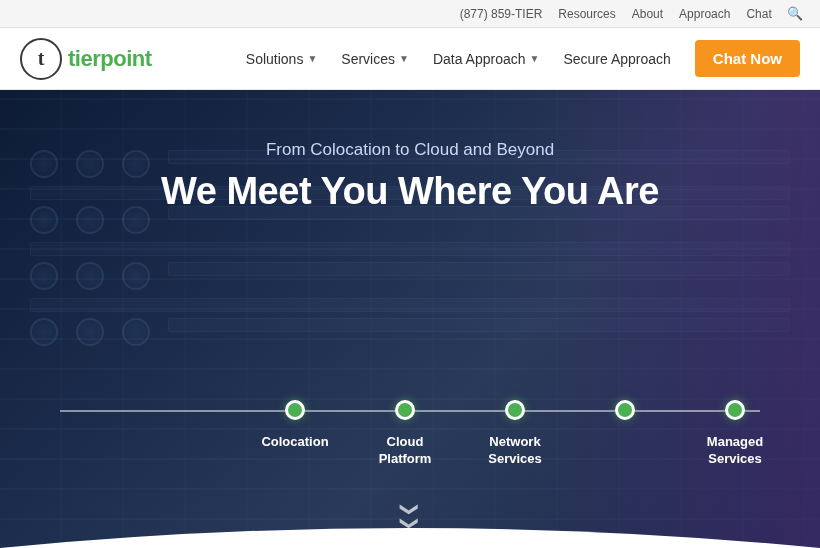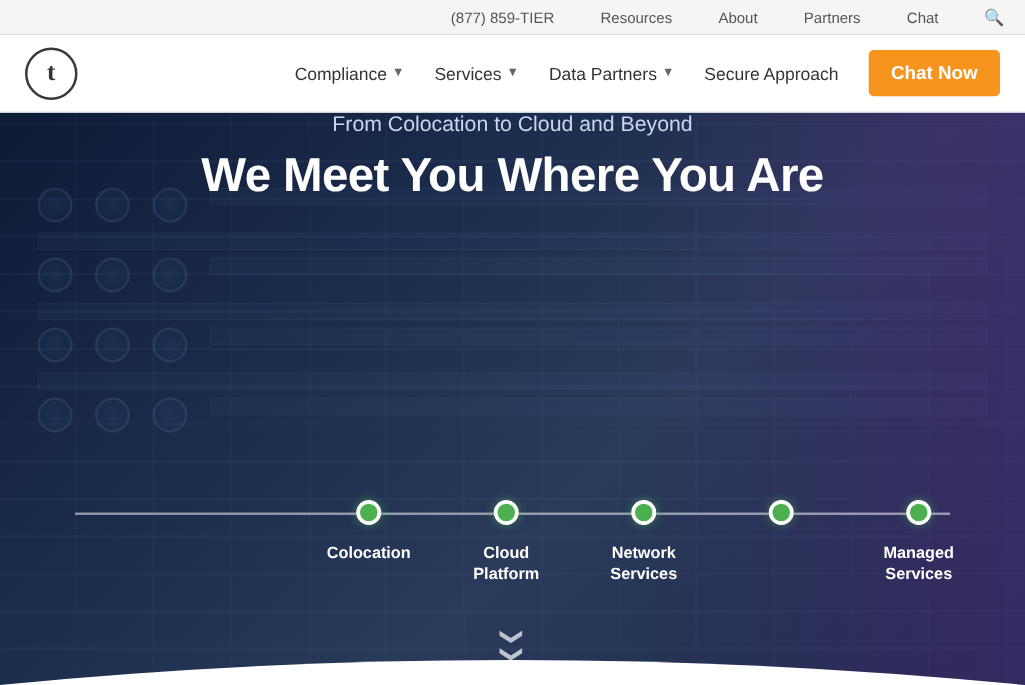--- a/index.html
+++ b/index.html
@@ -11,21 +11,21 @@
       height: 28px;
       display: flex;
       align-items: center;
       justify-content: flex-end;
       padding: 0 16px;
       gap: 16px;
       border-bottom: 1px solid #e0e0e0;
       font-size: 12px;
       color: #555;
     }
-    .utility-bar span { cursor: pointer; margin-left: 21px; }
+    .utility-bar span { cursor: pointer; }
     .search-icon-top { font-size: 13px; }
 
     
     .main-nav {
       background: #fff;
       height: 62px;
       display: flex;
       align-items: center;
       padding: 0 20px;
       border-bottom: 1px solid #e8e8e8;
@@ -180,20 +180,21 @@
     }
 
     
     .hero-content {
       position: absolute;
       top: 0; left: 0; right: 0; bottom: 0;
       display: flex;
       flex-direction: column;
       align-items: center;
       justify-content: flex-start;
+      padding-top: 50px;
       text-align: center;
     }
     .hero-subtitle {
       color: #c8d8f0;
       font-size: 17px;
       margin-bottom: 10px;
       font-weight: 400;
     }
     .hero-title {
       color: #fff;
@@ -275,45 +276,48 @@
       height: 100%;
     }
   </style>
 </head>
 <body>
 
 <div class="utility-bar">
   <span>(877) 859-TIER</span>
   <span>Resources</span>
   <span>About</span>
-  <span>Partners</span>
+  <span>Approach</span>
   <span>Chat</span>
   <span class="search-icon-top">🔍</span>
 </div>
 
 <nav class="main-nav">
   <div class="logo-area">
     <div class="logo-circle">
       <span class="logo-t">t</span>
     </div>
     <div class="logo-text-area">
+      <div class="logo-name">
+        <span>tier</span><span style="color:#4caf50">point</span>
+      </div>
     </div>
   </div>
 
   <div class="nav-links">
     <div class="nav-item">
-      <span>Compliance</span>
+      <span>Solutions</span>
       <span class="chevron">▼</span>
     </div>
     <div class="nav-item">
       <span>Services</span>
       <span class="chevron">▼</span>
     </div>
     <div class="nav-item">
-      <span>Data Partners</span>
+      <span>Data Approach</span>
       <span class="chevron">▼</span>
     </div>
     <div class="nav-item">
       <span>Secure Approach</span>
     </div>
     <button class="chat-btn">Chat Now</button>
   </div>
 </nav>
 
 <div class="hero">

